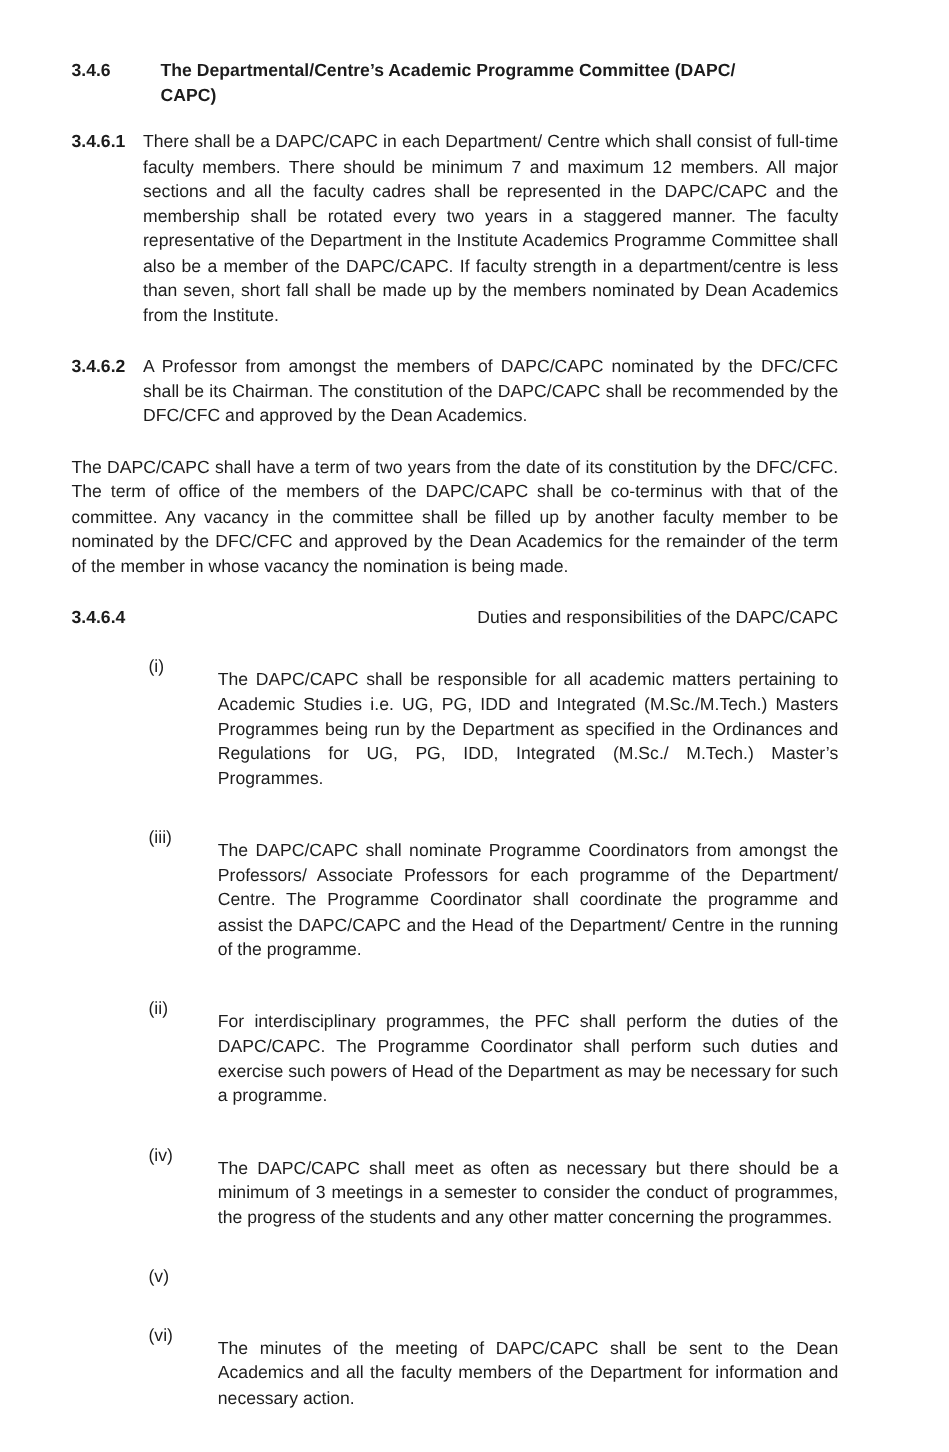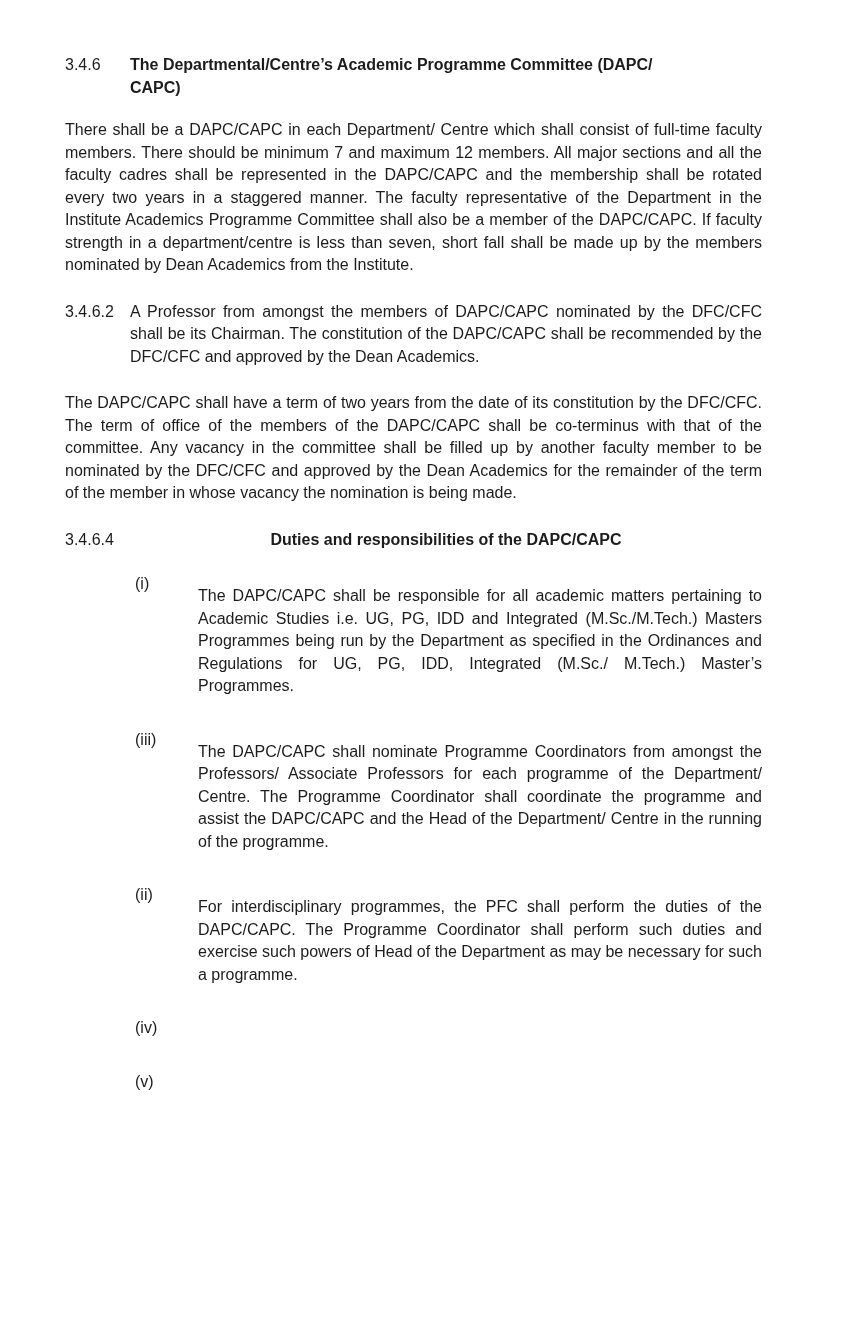--- a/index.html
+++ b/index.html
@@ -9,41 +9,42 @@
     height: 1320px;
     overflow: hidden;
     background: #ffffff;
     padding: 54px 101px 30px 65px;
     font-family: "Liberation Sans", sans-serif;
     font-size: 16px;
     line-height: 22.5px;
     color: #1c1c1c;
   }
   .row { display: flex; margin: 0 0 24px 0; }
-  .num { flex: 0 0 65px; font-weight: normal; }
+  .num { flex: 0 0 65px; font-weight: bold; }
   .txt { flex: 1; text-align: justify; }
   .heading { margin-bottom: 20px; }
-  .heading .txt { font-weight: bold; text-align: left; max-width: 565px; }
+  .heading .txt { font-weight: bold; text-align: left; max-width: 565px; margin-left: 16px; }
   .sub-heading { margin-bottom: 22px; }
-  .sub-heading .txt { font-weight: bold; text-align: center; }
+  .sub-heading .txt { font-weight: normal; text-align: right; }
   .duty { display: flex; margin: 0 0 31px 70px; }
   .dnum { flex: 0 0 63px; }
   .dtxt { flex: 1; text-align: justify; margin-top: 12px; }
 </style>
 </head>
 <body>
 
 <div class="page">
 
   <div class="row heading">
     <span class="num">3.4.6</span>
     <span class="txt">The Departmental/Centre’s Academic Programme Committee (DAPC/ CAPC)</span>
   </div>
 
   <div class="row">
+    <span class="num">3.4.6.1</span>
     <span class="txt">There shall be a DAPC/CAPC in each Department/ Centre which shall consist of full-time faculty members. There should be minimum 7 and maximum 12 members. All major sections and all the faculty cadres shall be represented in the DAPC/CAPC and the membership shall be rotated every two years in a staggered manner. The faculty representative of the Department in the Institute Academics Programme Committee shall also be a member of the DAPC/CAPC. If faculty strength in a department/centre is less than seven, short fall shall be made up by the members nominated by Dean Academics from the Institute.</span>
   </div>
 
   <div class="row">
     <span class="num">3.4.6.2</span>
     <span class="txt">A Professor from amongst the members of DAPC/CAPC nominated by the DFC/CFC shall be its Chairman. The constitution of the DAPC/CAPC shall be recommended by the DFC/CFC and approved by the Dean Academics.</span>
   </div>
 
   <div class="row">
     <span class="txt">The DAPC/CAPC shall have a term of two years from the date of its constitution by the DFC/CFC. The term of office of the members of the DAPC/CAPC shall be co-terminus with that of the committee. Any vacancy in the committee shall be filled up by another faculty member to be nominated by the DFC/CFC and approved by the Dean Academics for the remainder of the term of the member in whose vacancy the nomination is being made.</span>
@@ -64,20 +65,25 @@
     <span class="dtxt">The DAPC/CAPC shall nominate Programme Coordinators from amongst the Professors/ Associate Professors for each programme of the Department/ Centre. The Programme Coordinator shall coordinate the programme and assist the DAPC/CAPC and the Head of the Department/ Centre in the running of the programme.</span>
   </div>
 
   <div class="duty">
     <span class="dnum">(ii)</span>
     <span class="dtxt">For interdisciplinary programmes, the PFC shall perform the duties of the DAPC/CAPC. The Programme Coordinator shall perform such duties and exercise such powers of Head of the Department as may be necessary for such a programme.</span>
   </div>
 
   <div class="duty">
     <span class="dnum">(iv)</span>
+    <span class="dtxt">The DAPC/CAPC shall meet as often as necessary but there should be a minimum of 3 meetings in a semester to consider the conduct of programmes, the progress of the students and any other matter concerning the programmes.</span>
   </div>
 
   <div class="duty">
     <span class="dnum">(v)</span>
   </div>
 
+  <div class="duty">
+    <span class="dnum">(vi)</span>
+    <span class="dtxt">The minutes of the meeting of DAPC/CAPC shall be sent to the Dean Academics and all the faculty members of the Department for information and necessary action.</span>
+  </div>
 
 </div>
 
 </body></html>

